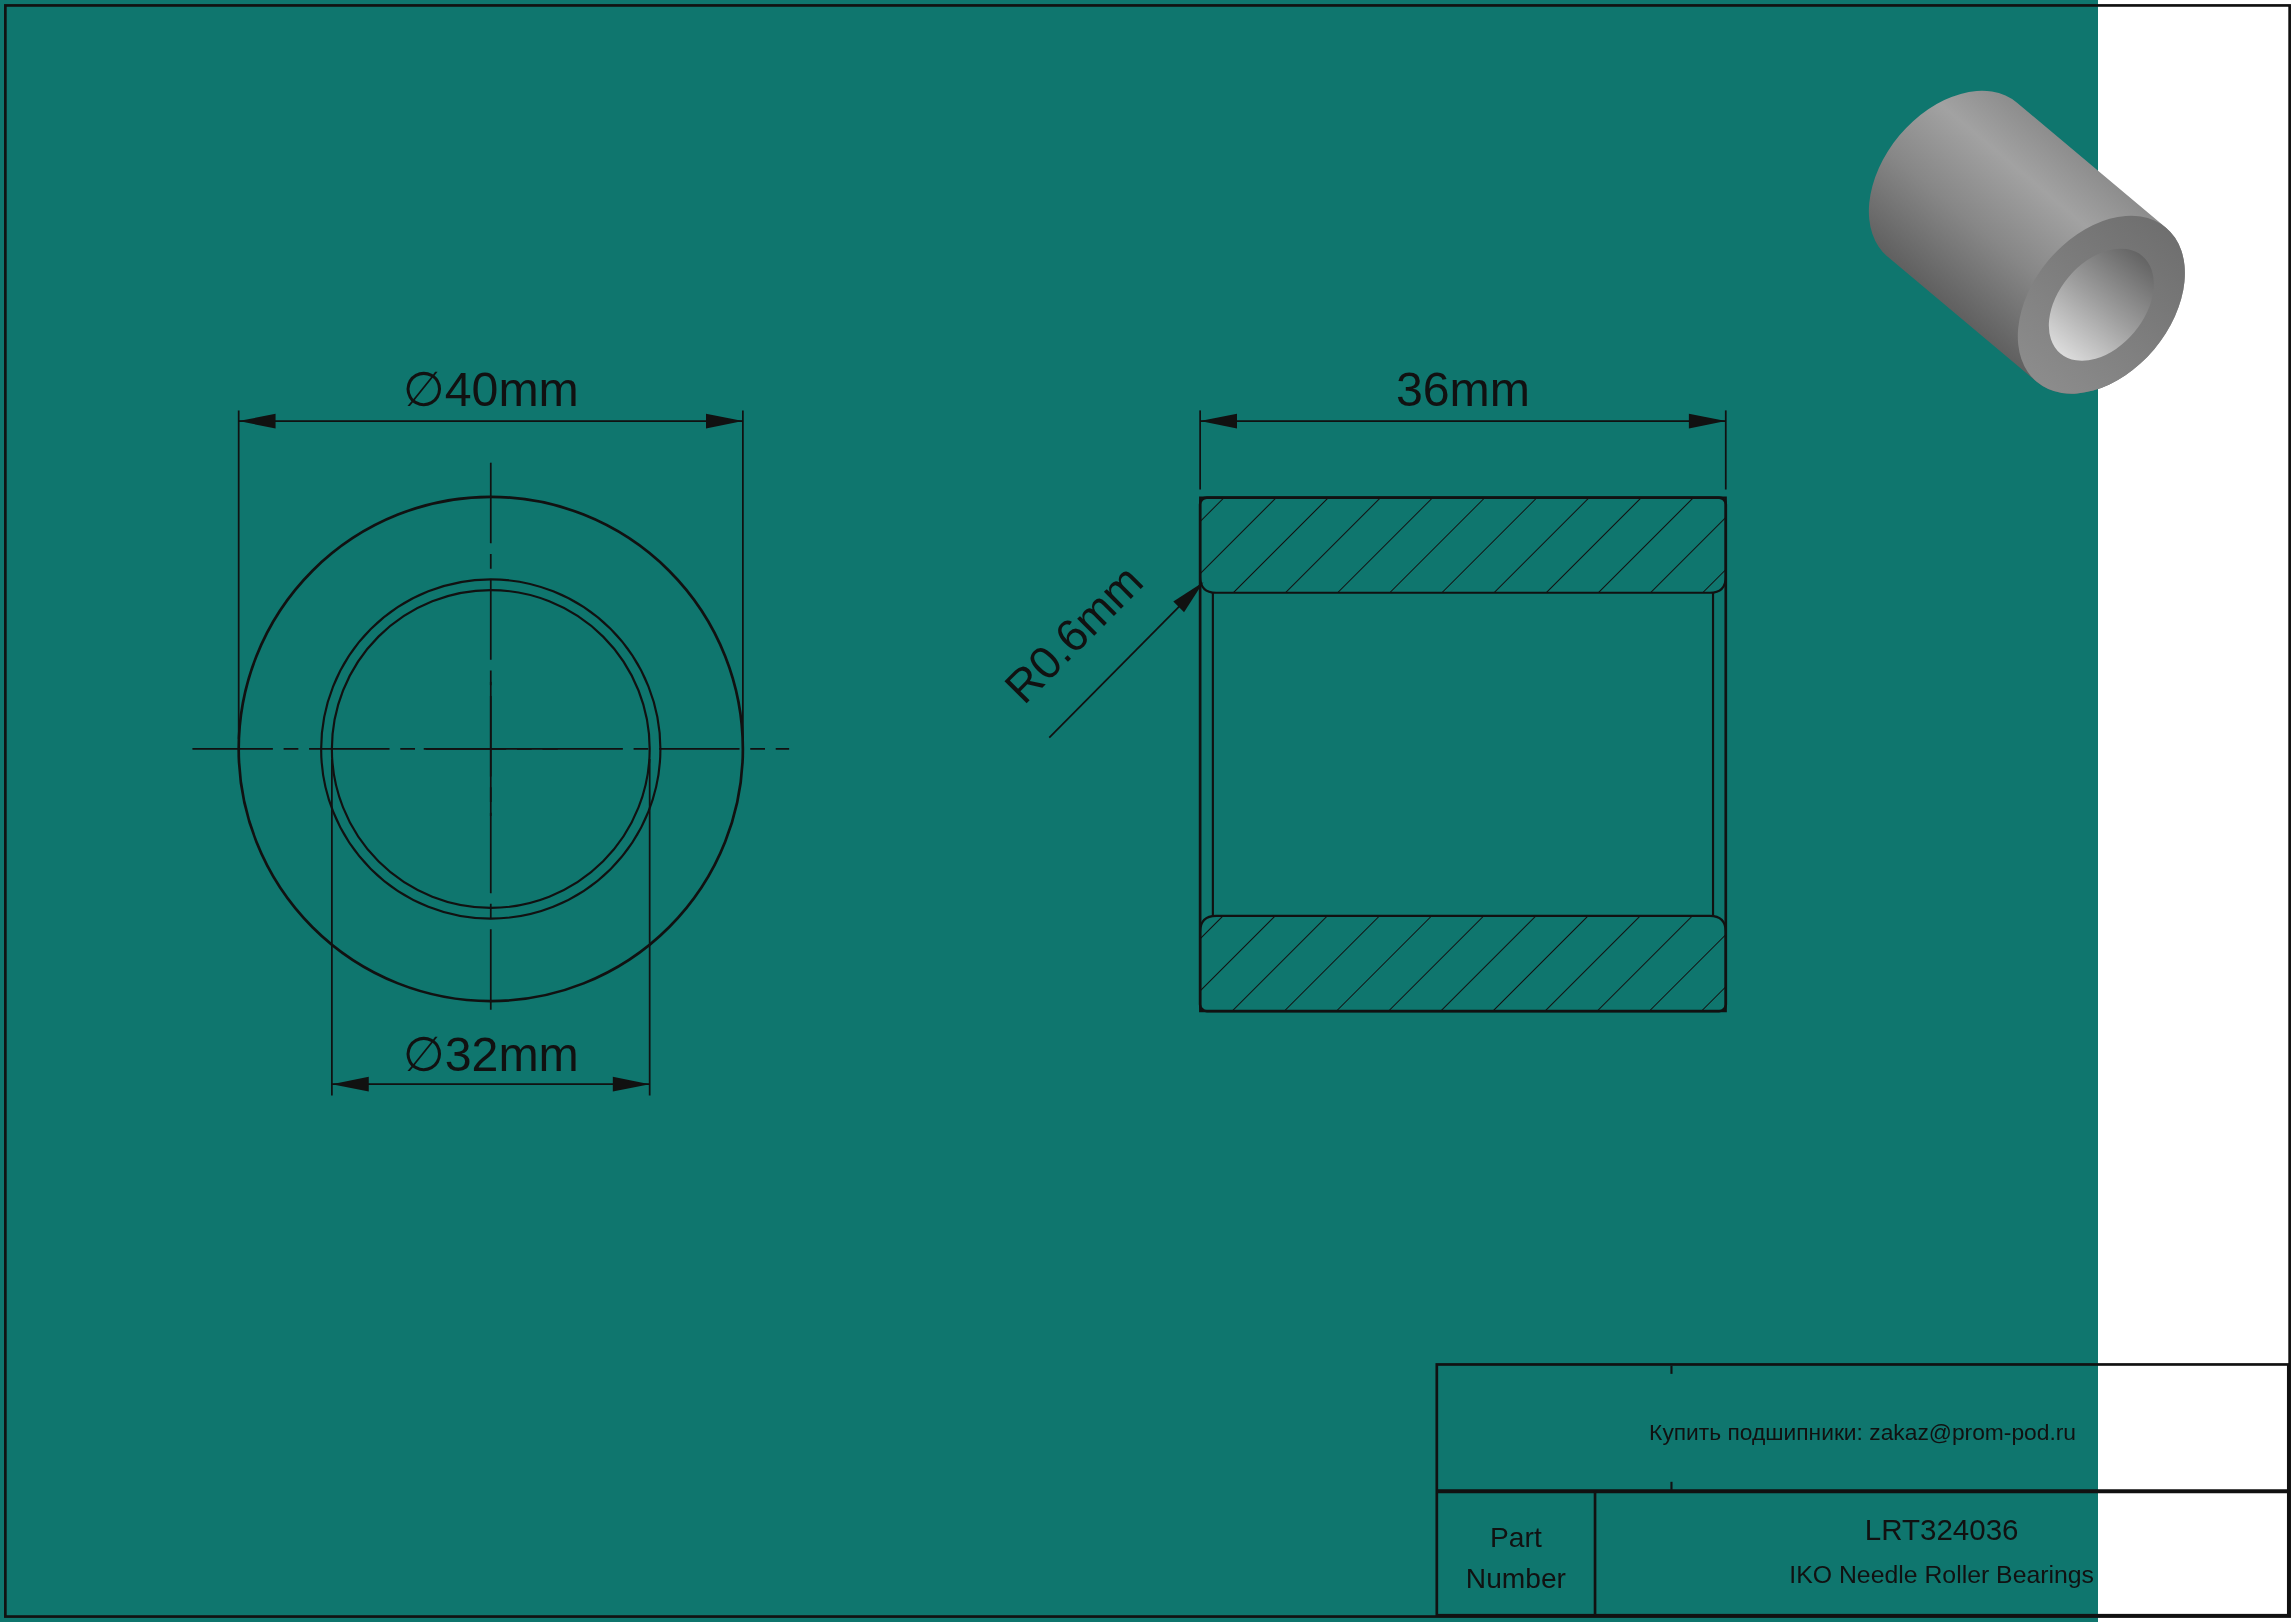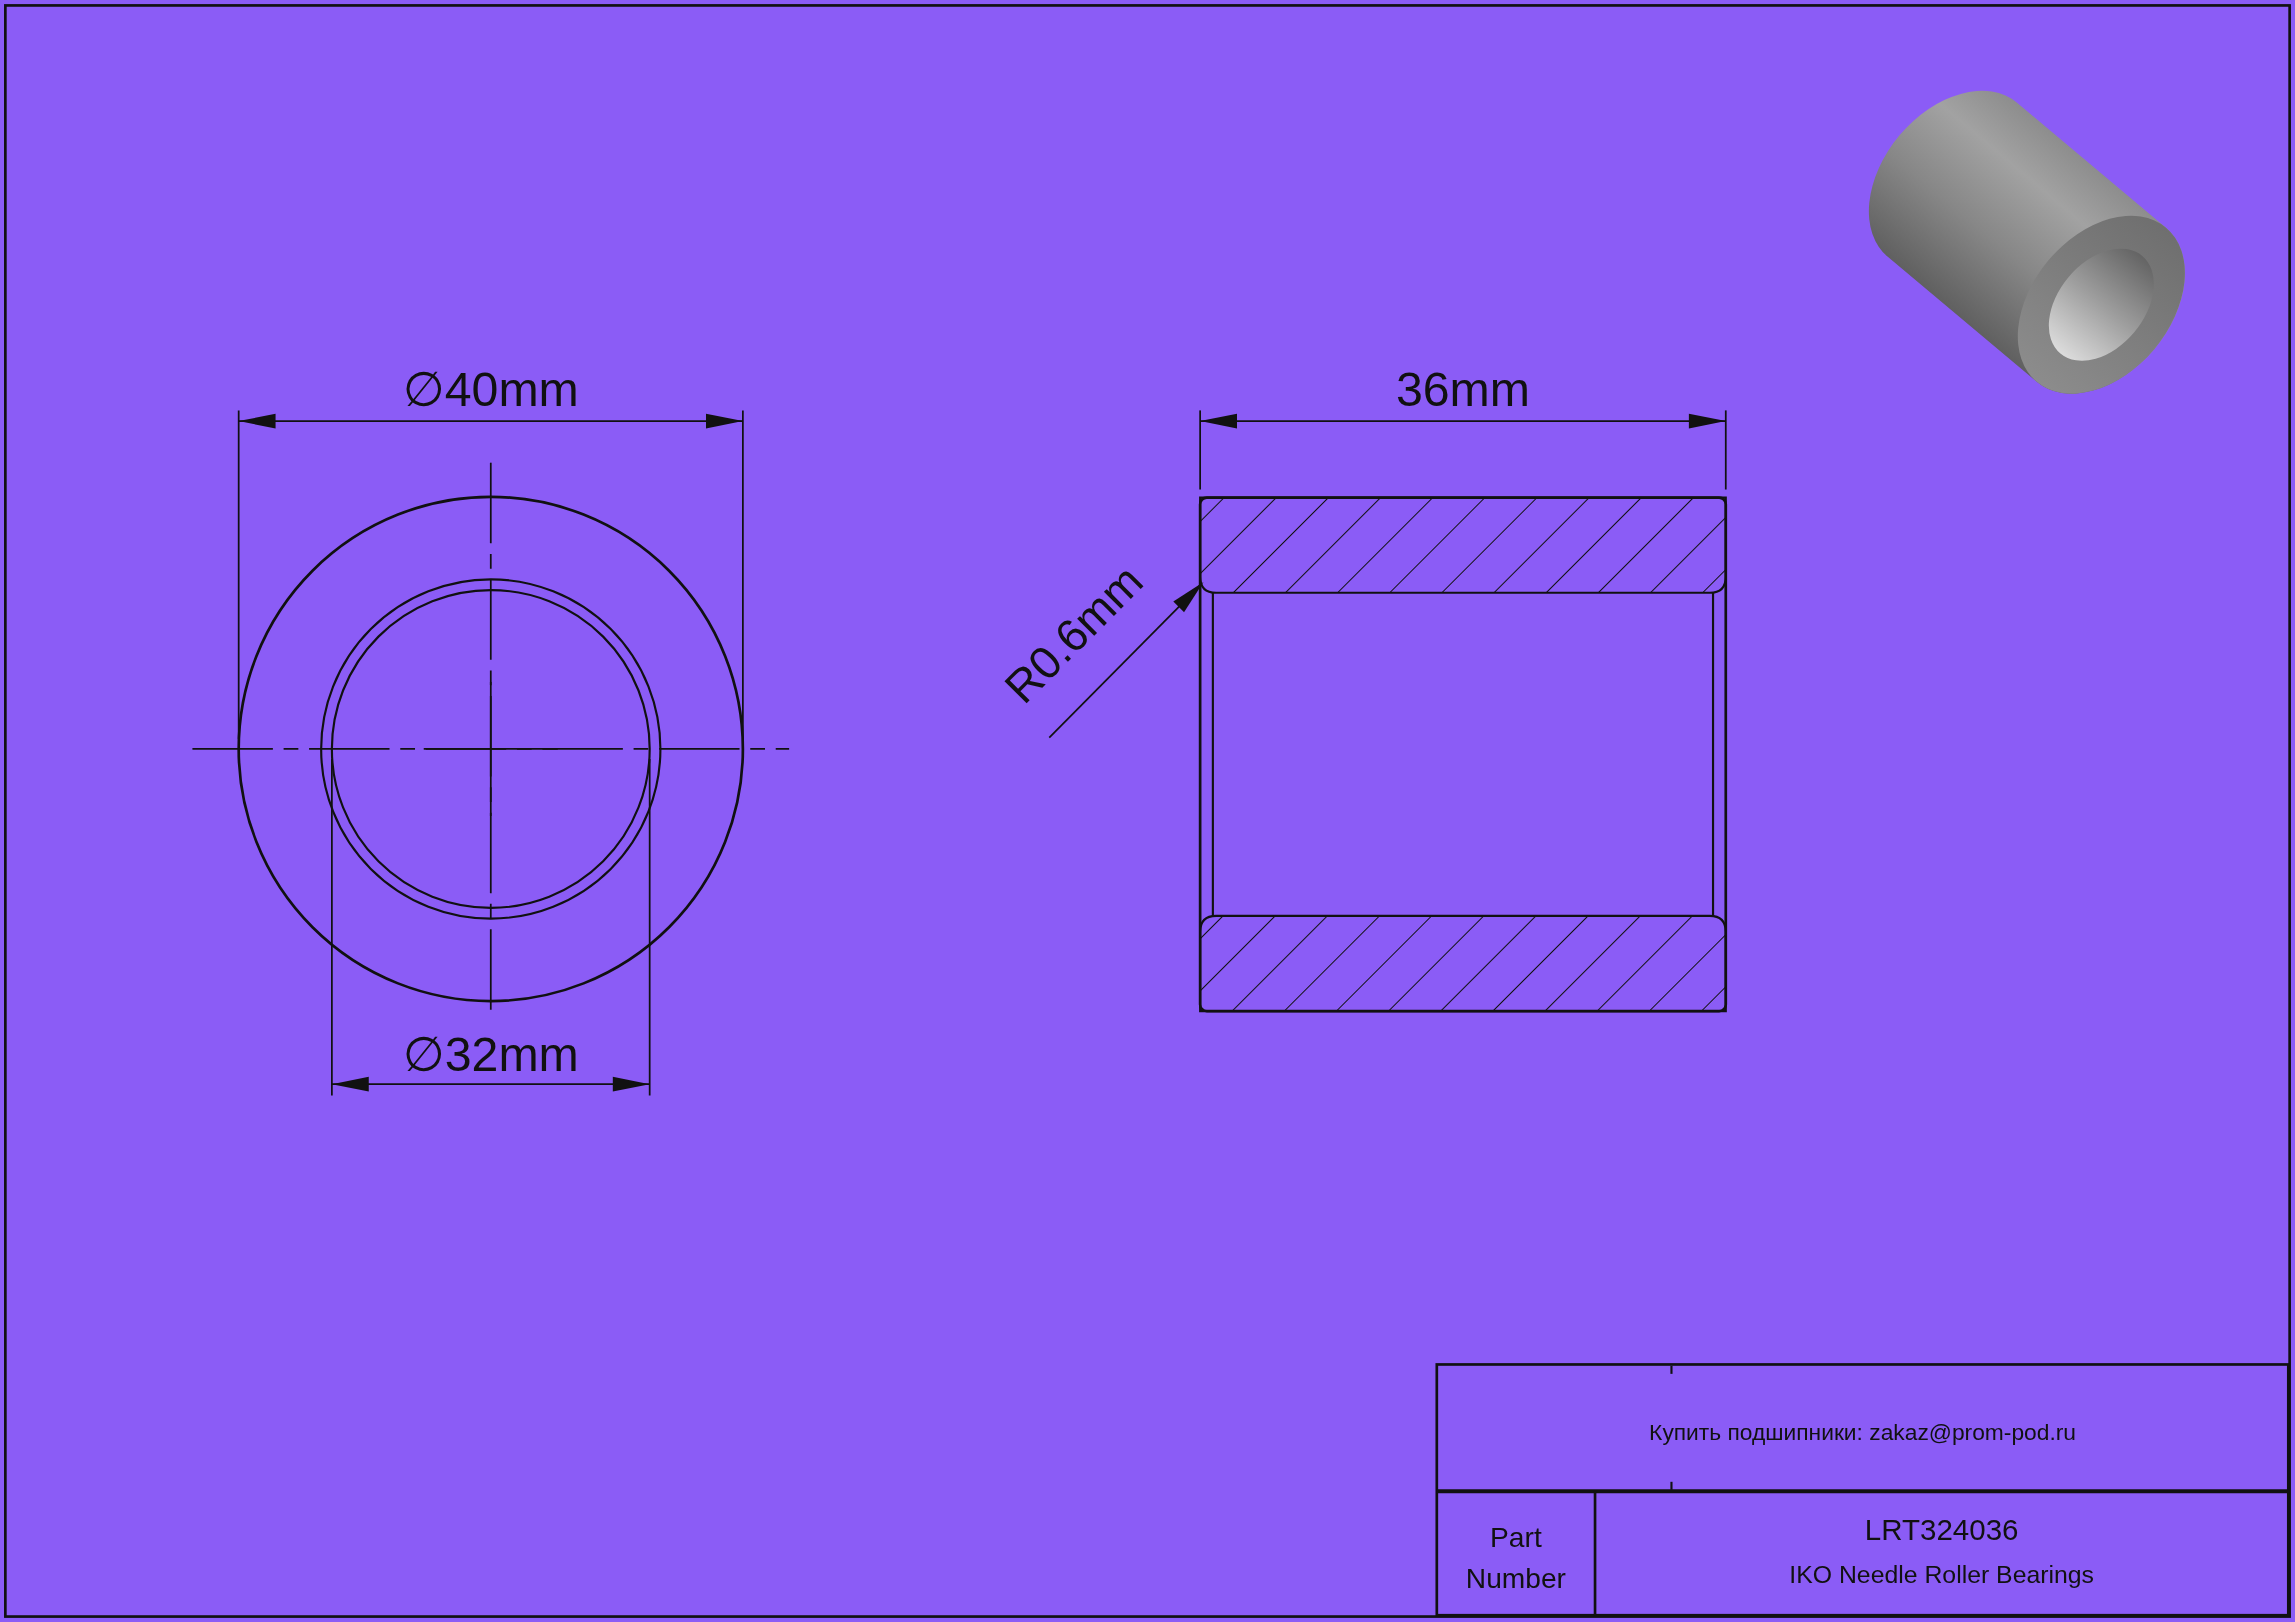--- a/index.html
+++ b/index.html
@@ -1,16 +1,16 @@
 <!DOCTYPE html>
 <html style="font-size:10.7px"><head>
 <meta charset="utf-8">
 <style>
   html, body { margin: 0; padding: 0; background: #ffffff; }
-  .page { position: relative; width: 2295px; height: 1622px; background: #8b5cf6; text-decoration: underline; }
+  .page { position: relative; width: 2098px; height: 1622px; background: #0f766e; text-decoration: underline; }
   svg { display: block; }
   text {
     font-family: "Liberation Sans", "DejaVu Sans", sans-serif;
     fill: #111111;
   }
   .dim-text   { font-size: 72px; }
   .leader-text{ font-size: 68px; }
   .tb-contact { font-size: 34px; }
   .tb-label   { font-size: 42px; }
   .tb-part    { font-size: 44px; }

